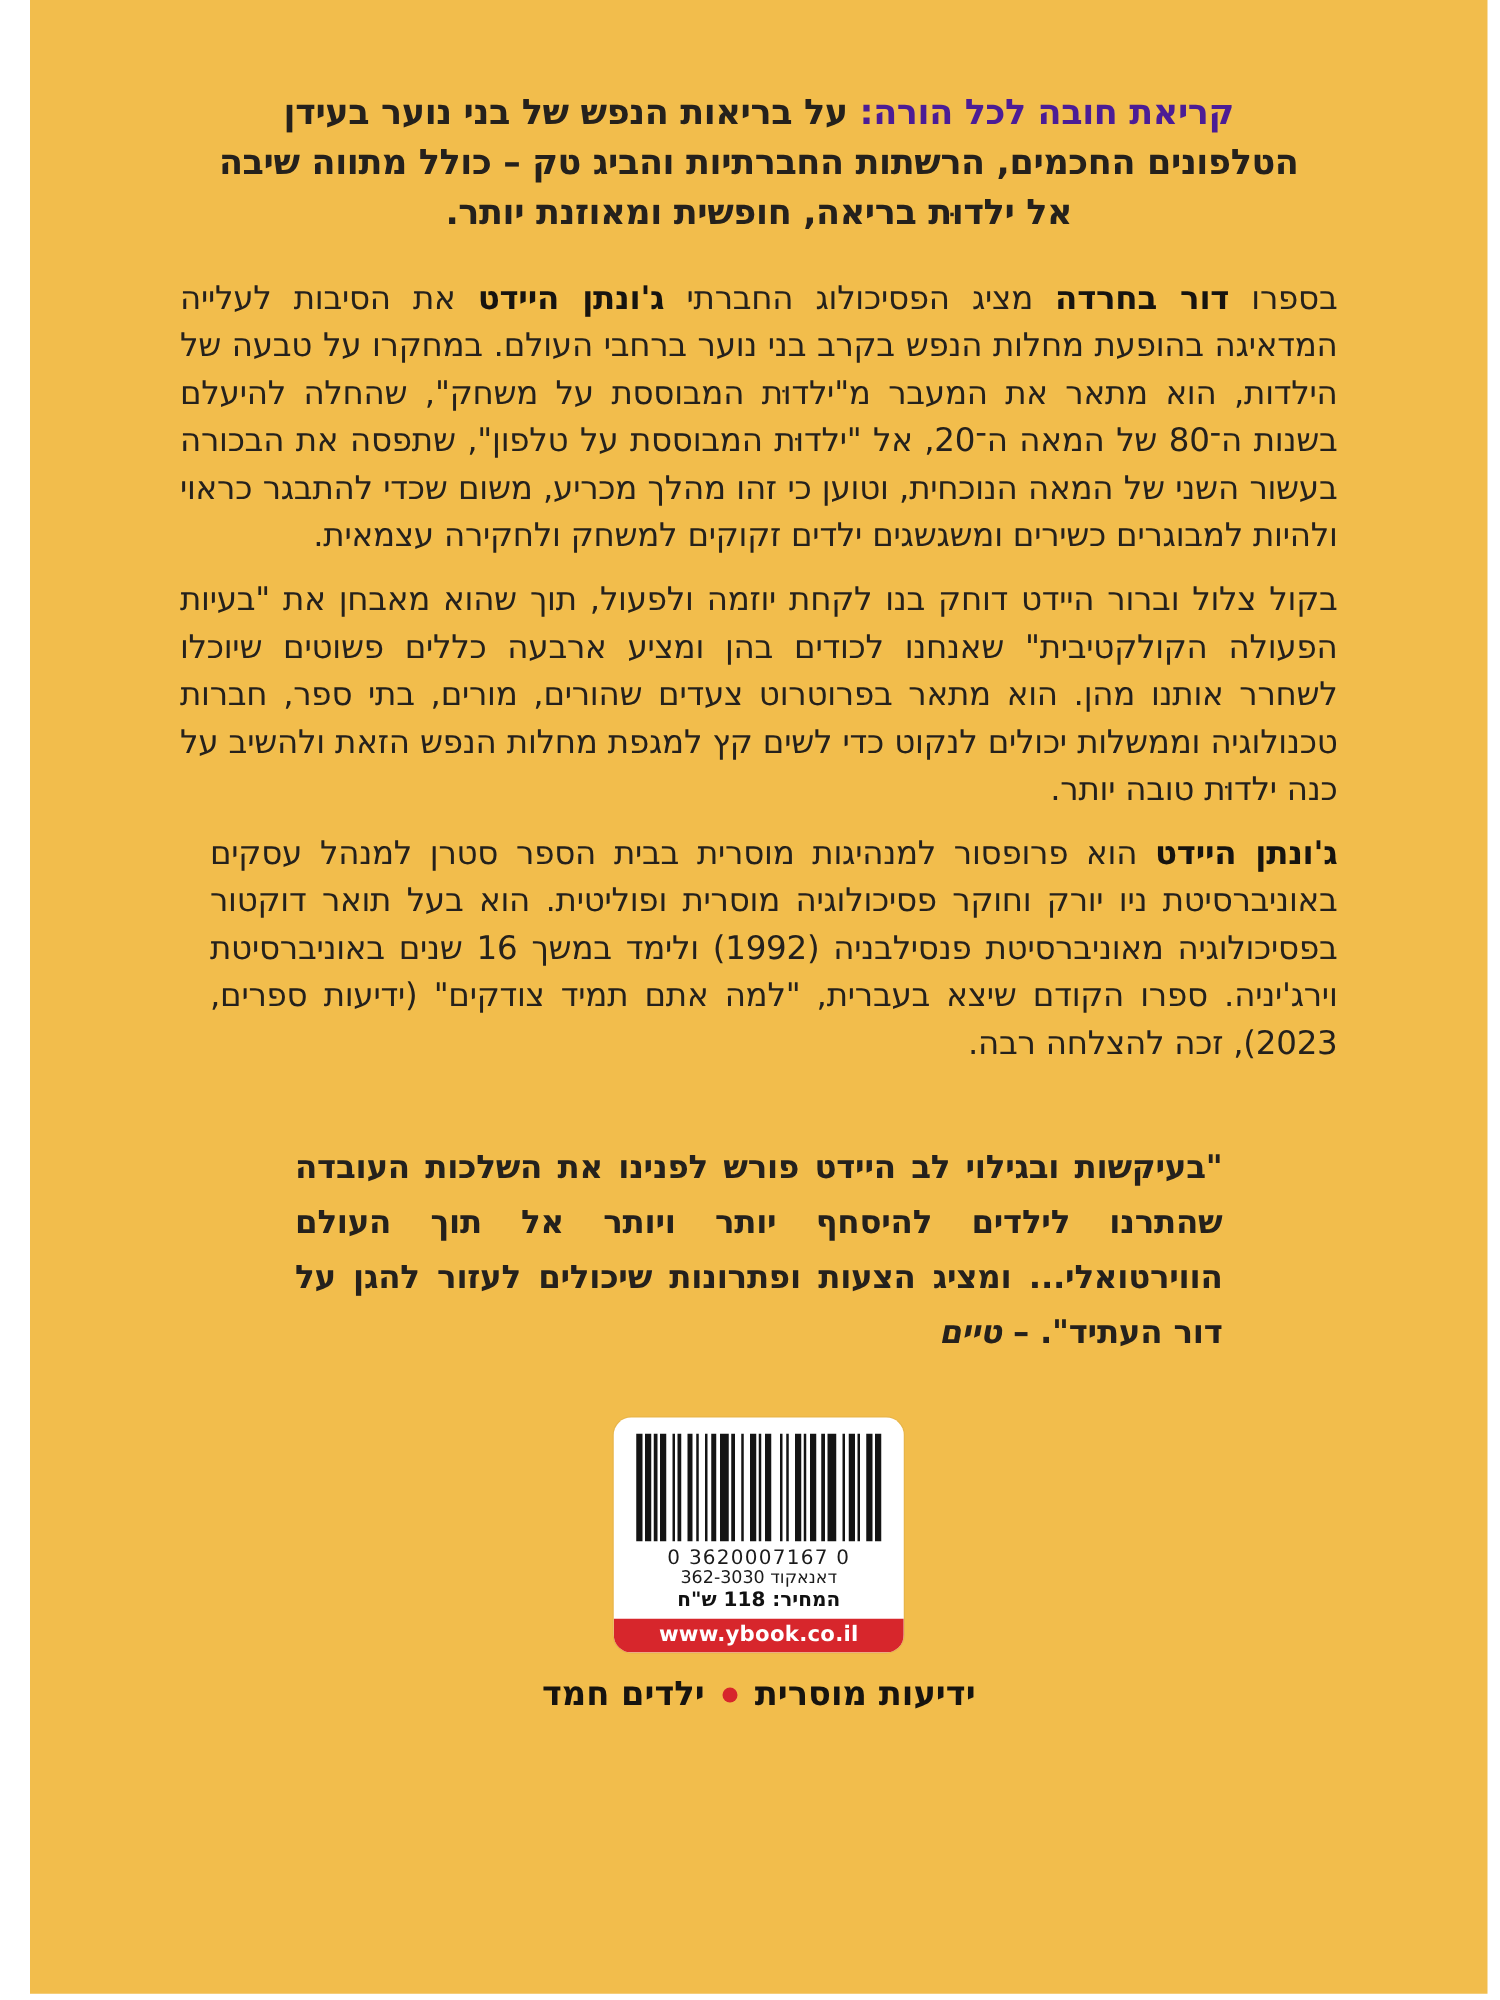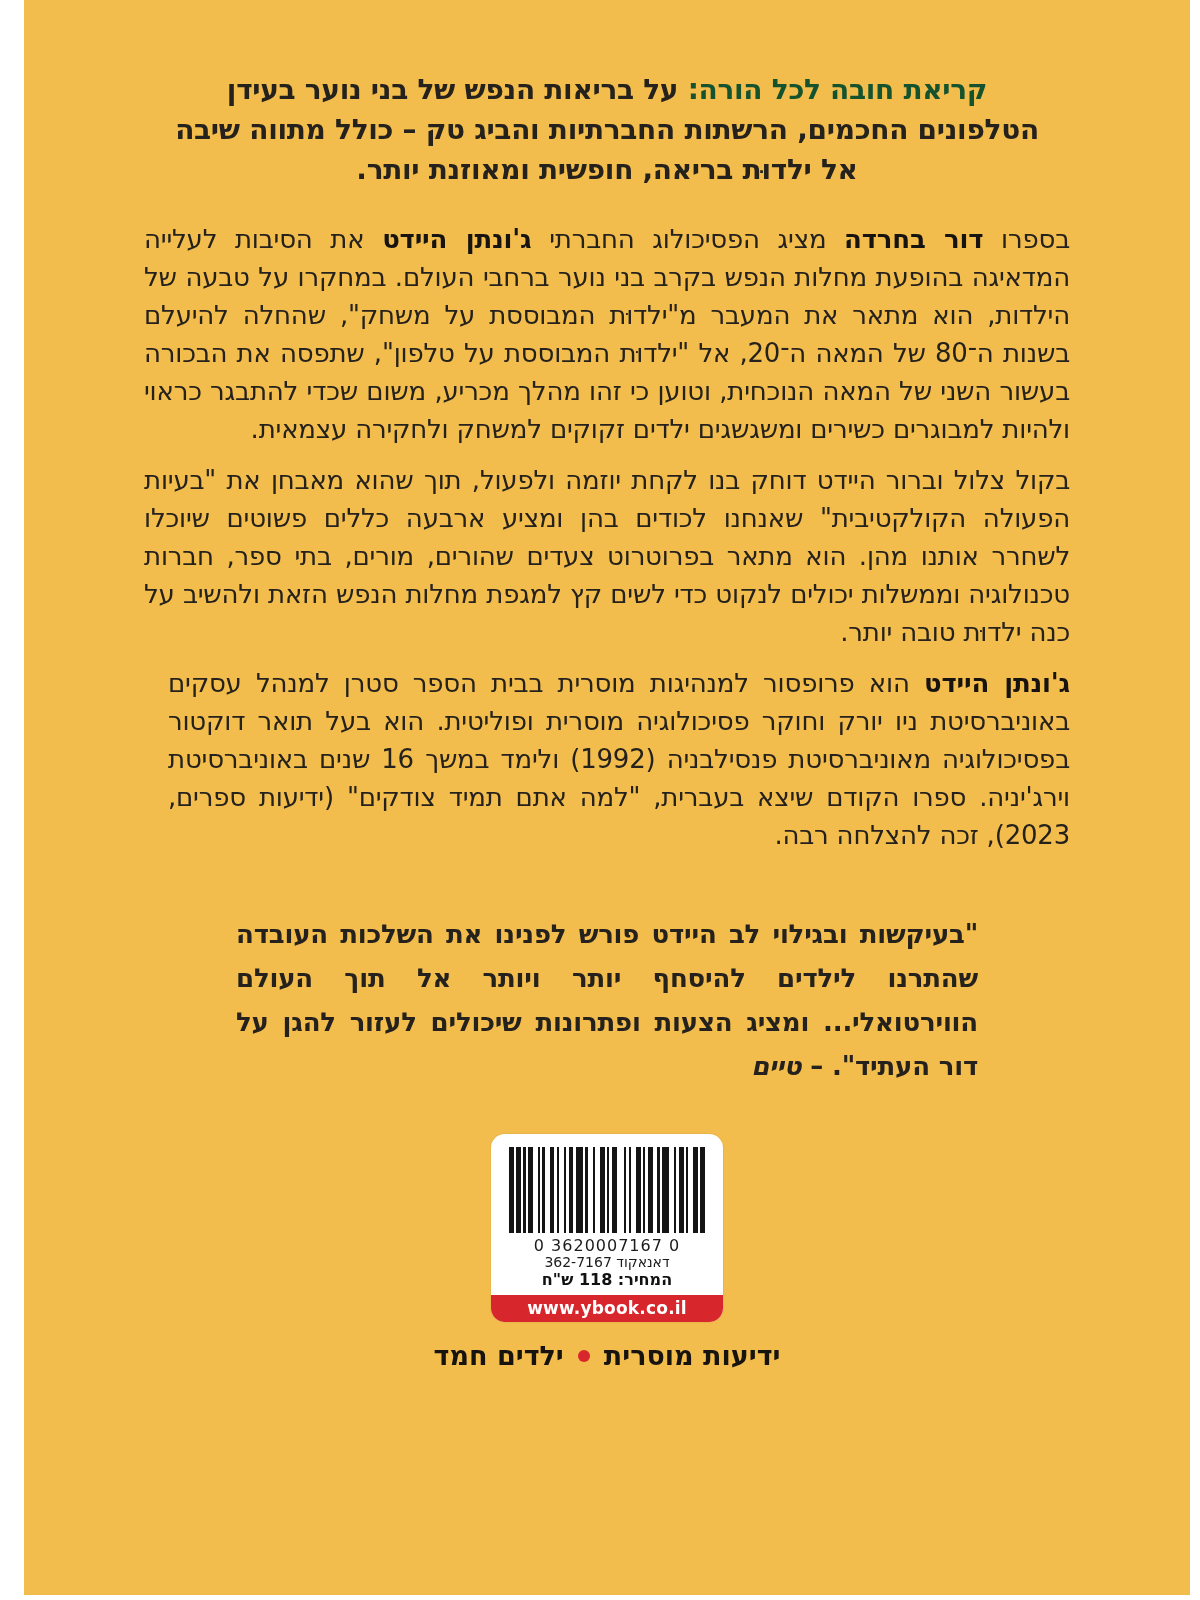--- a/index.html
+++ b/index.html
@@ -20,21 +20,21 @@
   }
   p{margin:0;}
   .intro{
     margin-top:70px;
     padding:0 28px;
     text-align:center;
     font-size:28px;line-height:40px;
     font-weight:bold;
     letter-spacing:-0.3px;
   }
-  .intro .lead{color:#14532d;}
+  .intro .lead{color:#4c1d95;}
   .body-par{
     margin-top:30px;
     font-size:26px;line-height:38px;
     text-align:justify;
     letter-spacing:-0.2px;
   }
   .body-par + .body-par{margin-top:13px;}
   .bio{margin-top:36px;margin-left:24px;}
   strong{color:#17140f;}
   .quote{
@@ -165,21 +165,21 @@
           <div class="b" style="flex: 0 0 4.8px; background: transparent;"></div>
           <div class="b" style="flex: 0 0 4.8px; background: rgb(20, 20, 20);"></div>
           <div class="b" style="flex: 0 0 2.4px; background: transparent;"></div>
           <div class="b" style="flex: 0 0 2.4px; background: rgb(20, 20, 20);"></div>
           <div class="b" style="flex: 0 0 2.4px; background: transparent;"></div>
           <div class="b" style="flex: 0 0 4.8px; background: rgb(20, 20, 20);"></div>
           <div class="b" style="flex: 0 0 2.4px; background: transparent;"></div>
           <div class="b" style="flex: 0 0 4.8px; background: rgb(20, 20, 20);"></div>
         </div>
       <div class="digits">0 3620007167 0</div>
-      <div class="danacode"><span>דאנאקוד</span> <span class="num">362-7167</span></div>
+      <div class="danacode"><span>דאנאקוד</span> <span class="num">362-3030</span></div>
       <div class="price">המחיר: 118 ש"ח</div>
       <div class="urlbar">www.ybook.co.il</div>
     </div>
 
     <div class="publisher">
       <span>ידיעות מוסרית</span>
       <span class="dot"></span>
       <span>ילדים חמד</span>
     </div>
 

